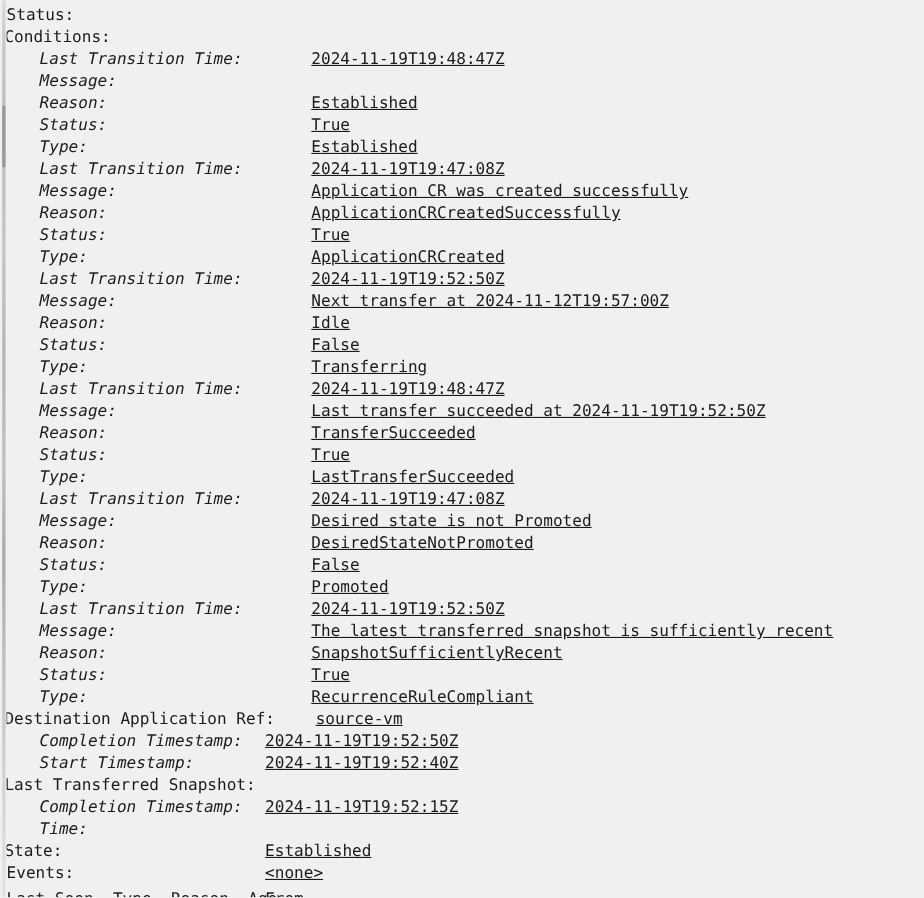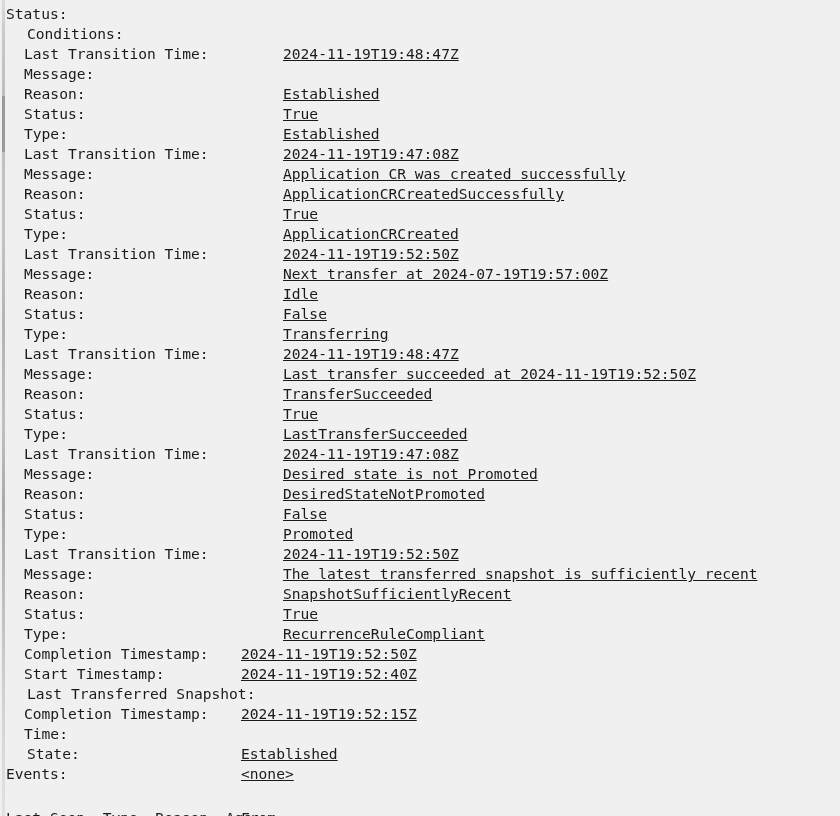--- a/index.html
+++ b/index.html
@@ -90,22 +90,22 @@
     position: absolute;
     text-decoration: underline;
   }
   
   .col-a .val { left: 283px; }
   
   .col-b .val { left: 241px; }
 
   
   .i0 { padding-left: 6px; }
-  .i1 { padding-left: 27px; }
-  .i2 { padding-left: 24px; }
+  .i1 { padding-left: 4px; }
+  .i2 { padding-left: 36px; font-style: italic; }
 
   
   #clipped-row {
     position: absolute;
     left: 0;
     top: 808px;
     width: 840px;
     height: 8px;
     overflow: hidden;
   }
@@ -128,39 +128,40 @@
       <div class="line col-a"><span class="key i2">Message:</span></div>
       <div class="line col-a"><span class="key i2">Reason:</span><span class="val">Established</span></div>
       <div class="line col-a"><span class="key i2">Status:</span><span class="val">True</span></div>
       <div class="line col-a"><span class="key i2">Type:</span><span class="val">Established</span></div>
       <div class="line col-a"><span class="key i2">Last Transition Time:</span><span class="val">2024-11-19T19:47:08Z</span></div>
       <div class="line col-a"><span class="key i2">Message:</span><span class="val">Application CR was created successfully</span></div>
       <div class="line col-a"><span class="key i2">Reason:</span><span class="val">ApplicationCRCreatedSuccessfully</span></div>
       <div class="line col-a"><span class="key i2">Status:</span><span class="val">True</span></div>
       <div class="line col-a"><span class="key i2">Type:</span><span class="val">ApplicationCRCreated</span></div>
       <div class="line col-a"><span class="key i2">Last Transition Time:</span><span class="val">2024-11-19T19:52:50Z</span></div>
-      <div class="line col-a"><span class="key i2">Message:</span><span class="val">Next transfer at 2024-07-19T19:57:00Z</span></div>
+      <div class="line col-a"><span class="key i2">Message:</span><span class="val">Next transfer at 2024-11-12T19:57:00Z</span></div>
       <div class="line col-a"><span class="key i2">Reason:</span><span class="val">Idle</span></div>
       <div class="line col-a"><span class="key i2">Status:</span><span class="val">False</span></div>
       <div class="line col-a"><span class="key i2">Type:</span><span class="val">Transferring</span></div>
       <div class="line col-a"><span class="key i2">Last Transition Time:</span><span class="val">2024-11-19T19:48:47Z</span></div>
       <div class="line col-a"><span class="key i2">Message:</span><span class="val">Last transfer succeeded at 2024-11-19T19:52:50Z</span></div>
       <div class="line col-a"><span class="key i2">Reason:</span><span class="val">TransferSucceeded</span></div>
       <div class="line col-a"><span class="key i2">Status:</span><span class="val">True</span></div>
       <div class="line col-a"><span class="key i2">Type:</span><span class="val">LastTransferSucceeded</span></div>
       <div class="line col-a"><span class="key i2">Last Transition Time:</span><span class="val">2024-11-19T19:47:08Z</span></div>
       <div class="line col-a"><span class="key i2">Message:</span><span class="val">Desired state is not Promoted</span></div>
       <div class="line col-a"><span class="key i2">Reason:</span><span class="val">DesiredStateNotPromoted</span></div>
       <div class="line col-a"><span class="key i2">Status:</span><span class="val">False</span></div>
       <div class="line col-a"><span class="key i2">Type:</span><span class="val">Promoted</span></div>
       <div class="line col-a"><span class="key i2">Last Transition Time:</span><span class="val">2024-11-19T19:52:50Z</span></div>
       <div class="line col-a"><span class="key i2">Message:</span><span class="val">The latest transferred snapshot is sufficiently recent</span></div>
       <div class="line col-a"><span class="key i2">Reason:</span><span class="val">SnapshotSufficientlyRecent</span></div>
       <div class="line col-a"><span class="key i2">Status:</span><span class="val">True</span></div>
       <div class="line col-a"><span class="key i2">Type:</span><span class="val">RecurrenceRuleCompliant</span></div>
+      <div class="line col-b"><span class="key i1">Destination Application Ref:</span><span class="val" style="left: 287px;">source-vm</span></div>
       <div class="line col-b"><span class="key i2">Completion Timestamp:</span><span class="val">2024-11-19T19:52:50Z</span></div>
       <div class="line col-b"><span class="key i2">Start Timestamp:</span><span class="val">2024-11-19T19:52:40Z</span></div>
       <div class="line col-b"><span class="key i1">Last Transferred Snapshot:</span></div>
       <div class="line col-b"><span class="key i2">Completion Timestamp:</span><span class="val">2024-11-19T19:52:15Z</span></div>
       <div class="line col-b"><span class="key i2">Time:</span></div>
       <div class="line col-b"><span class="key i1">State:</span><span class="val">Established</span></div>
       <div class="line col-b"><span class="key i0">Events:</span><span class="val">&lt;none&gt;</span></div>
     </div>
 
   <div id="clipped-row">

